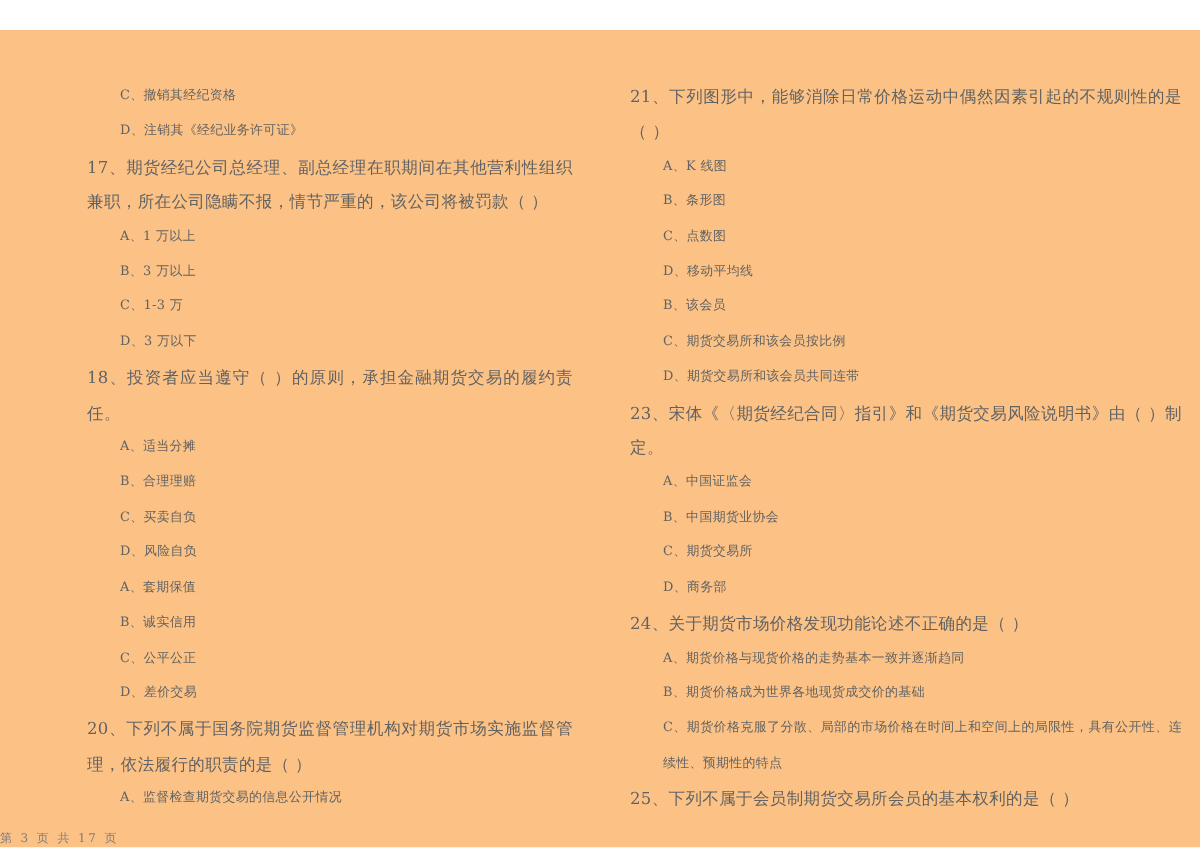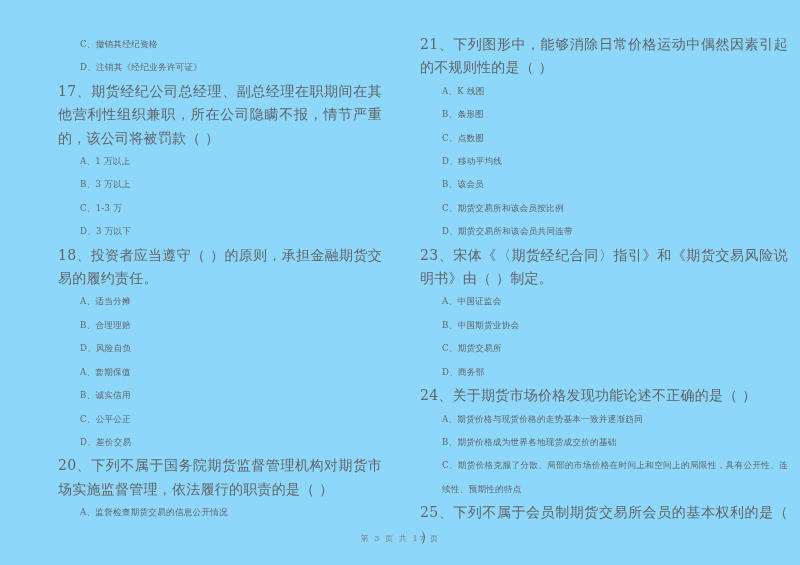--- a/index.html
+++ b/index.html
@@ -10,21 +10,22 @@
     width: 800px;
     height: 565px;
     background: #ffffff;
     font-family: "DejaVu Serif", "Liberation Serif", serif;
     overflow: hidden;
     position: relative;
   }
   .page {
     position: absolute;
     inset: 0;
-    background: #7dd3fc;
+    background: #fdba74;
+    margin-top: 20px;
   }
   .columns {
     position: absolute;
     top: 33px;
     left: 0;
     right: 0;
     display: flex;
     flex-direction: row;
     align-items: flex-start;
   }
@@ -35,21 +36,21 @@
     padding-right: 18px;
   }
   .col.right {
     padding-left: 20px;
     padding-right: 12px;
   }
   .q {
     margin: 0 0 0px 0;
   }
   .q-stem {
-    font-size: 14px;
+    font-size: 11px;
     line-height: 23.4px;
     color: #4c4c4c;
     text-align: justify;
     text-justify: inter-ideograph;
     letter-spacing: 0.25px;
     margin: 0;
     text-indent: 0;
   }
   .opt {
     font-size: 8.6px;
@@ -63,21 +64,20 @@
   }
   .opt.wrap {
     padding-left: 22px;
     text-indent: 0;
   }
   .footer {
     position: absolute;
     left: 0;
     right: 0;
     top: 533px;
-    text-align: center;
     font-size: 8px;
     color: #6b6b6b;
     letter-spacing: 1.6px;
   }
   
   .scan {
     filter: contrast(0.93) brightness(1.03);
     opacity: 0.9;
   }
 </style>
@@ -98,20 +98,21 @@
         <div class="opt">A、1 万以上</div>
         <div class="opt">B、3 万以上</div>
         <div class="opt">C、1-3 万</div>
         <div class="opt">D、3 万以下</div>
       </div>
 
       <div class="q">
         <p class="q-stem">18、投资者应当遵守（      ）的原则，承担金融期货交易的履约责任。</p>
         <div class="opt">A、适当分摊</div>
         <div class="opt">B、合理理赔</div>
+        <div class="opt">C、买卖自负</div>
         <div class="opt">D、风险自负</div>
       </div>
 
       <div class="q">
         <div class="opt">A、套期保值</div>
         <div class="opt">B、诚实信用</div>
         <div class="opt">C、公平公正</div>
         <div class="opt">D、差价交易</div>
       </div>
 

